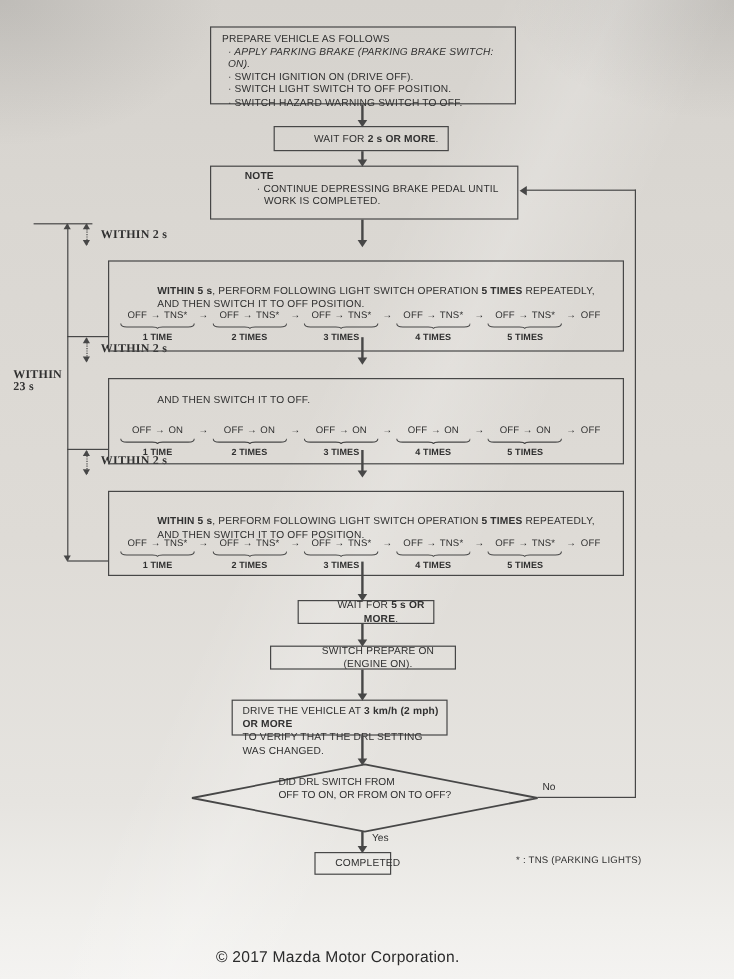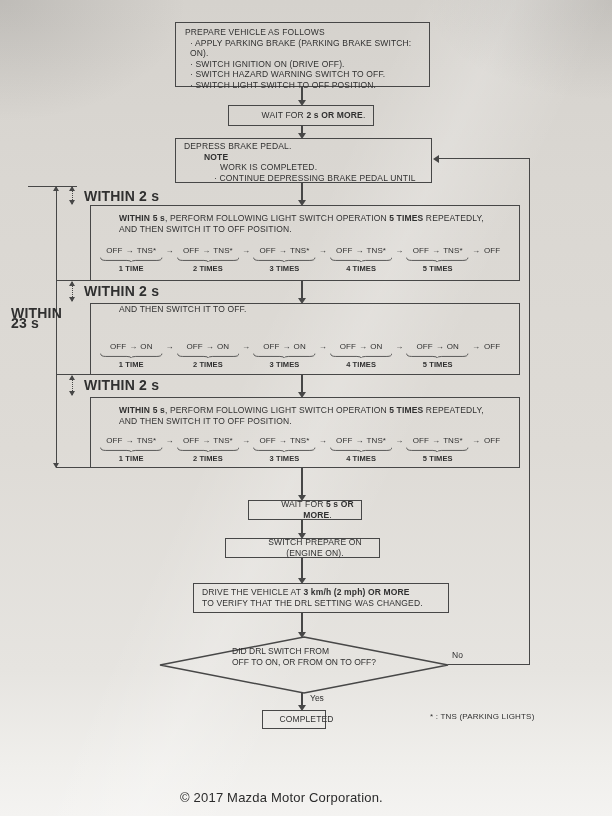--- a/index.html
+++ b/index.html
@@ -22,23 +22,23 @@
   
   .hline{position:absolute;height:1.4px;background:#474747;}
   .vline{position:absolute;width:1.4px;background:#474747;}
   .head-left{position:absolute;border:4px solid transparent;border-right:6px solid #474747;border-left:none;width:0;height:0;}
   
   .dim{position:absolute;width:0;}
   .dim.solid{border-left:1.5px solid #474747;}
   .dim.dotted{border-left:1.5px dotted #474747;}
   .dim::before{content:"";position:absolute;left:-4.4px;top:-1px;border:3.2px solid transparent;border-bottom:5px solid #474747;border-top:none;}
   .dim::after{content:"";position:absolute;left:-4.4px;bottom:-1px;border:3.2px solid transparent;border-top:5px solid #474747;border-bottom:none;}
-  .dimlabel{position:absolute;font-size:14px;font-weight:bold;letter-spacing:.2px;line-height:10px;}
+  .dimlabel{position:absolute;font-size:10px;font-weight:bold;letter-spacing:.2px;line-height:10px;font-family:Liberation Serif, serif;}
   
-  .bigbox{padding:0;}
+  .bigbox{padding:12px;margin-top:12px;}
   .bb-h1{margin:7px 6px 0 28px;}
   .bb-h2{margin:0 6px 0 28px;}
   .seq-row{position:absolute;left:9px;right:6px;display:flex;align-items:flex-start;font-size:8px;letter-spacing:.1px;}
   .seq-unit{display:flex;align-items:flex-start;}
   .seq-group{display:flex;flex-direction:column;align-items:center;}
   .seq-pair{display:flex;align-items:center;padding:0 2px;line-height:9.5px;white-space:nowrap;}
   .seq-arr{margin:0 3px;}
   .seq-join{margin:0 3px;line-height:9.5px;}
   .seq-brace{display:block;width:100%;height:5px;margin-top:1px;}
   .seq-label{font-weight:bold;font-size:7.5px;margin-top:2px;white-space:nowrap;}
@@ -47,39 +47,38 @@
   .footer{position:absolute;font-size:13px;color:#2b2b2b;letter-spacing:.2px;}
   .footnote{position:absolute;font-size:8px;letter-spacing:.2px;}
 </style>
 </head>
 <body>
 
 <div class="paper">
 
   <div class="node" style="left:175px;top:22px;width:255px;height:65px;padding:4px 4px 0 9px;">
     <div>PREPARE VEHICLE AS FOLLOWS</div>
-    <div style="margin-left:5px;">· APPLY PARKING BRAKE (PARKING BRAKE SWITCH: ON).</div>
+    <div style="margin-left:5px;font-style:italic;">· APPLY PARKING BRAKE (PARKING BRAKE SWITCH: ON).</div>
     <div style="margin-left:5px;">· SWITCH IGNITION ON (DRIVE OFF).</div>
+    <div style="margin-left:5px;">· SWITCH LIGHT SWITCH TO OFF POSITION.</div>
     <div style="margin-left:5px;">· SWITCH HAZARD WARNING SWITCH TO OFF.</div>
-    <div style="margin-left:5px;">· SWITCH LIGHT SWITCH TO OFF POSITION.</div>
   </div>
 
   <div class="varr" style="left:301px;top:87px;height:14px;"></div>
 
   <div class="node center" style="left:228px;top:105px;width:146px;height:21px;">
     <span>WAIT FOR <b>2 s</b> <b>OR MORE</b>.</span>
   </div>
 
   <div class="varr" style="left:301px;top:126px;height:8px;"></div>
 
   <div class="node" style="left:175px;top:138px;width:257px;height:45px;padding:2px 4px 0 8px;">
-    <div>DEPRESS BRAKE PEDAL.</div>
     <div style="margin-left:20px;font-weight:bold;">NOTE</div>
+    <div style="margin-left:30px;">· CONTINUE DEPRESSING BRAKE PEDAL UNTIL</div>
     <div style="margin-left:36px;">WORK IS COMPLETED.</div>
-    <div style="margin-left:30px;">· CONTINUE DEPRESSING BRAKE PEDAL UNTIL</div>
   </div>
 
   <div class="varr" style="left:301px;top:183px;height:18px;"></div>
 
   <div class="hline" style="left:436px;top:158px;width:94px;"></div>
   <div class="head-left" style="left:433px;top:155px;"></div>
   <div class="vline" style="left:529px;top:158px;height:507px;"></div>
   <div class="hline" style="left:448px;top:664px;width:82px;"></div>
 
   <div class="hline" style="left:28px;top:186px;width:49px;height:1px;"></div>
@@ -344,21 +343,21 @@
   </div>
 
   <div class="varr" style="left:301px;top:520px;height:14px;"></div>
 
   <div class="node center" style="left:225px;top:538px;width:155px;height:20px;">
     <span>SWITCH PREPARE ON (ENGINE ON).</span>
   </div>
 
   <div class="varr" style="left:301px;top:558px;height:21px;"></div>
 
-  <div class="node" style="left:193px;top:583px;width:256px;height:30px;padding:3px 4px 0 8px;line-height:11px;">
+  <div class="node" style="left:193px;top:583px;width:180px;height:30px;padding:3px 4px 0 8px;line-height:11px;">
     <div>DRIVE THE VEHICLE AT <b>3 km/h (2 mph)</b> <b>OR MORE</b></div>
     <div>TO VERIFY THAT THE DRL SETTING WAS CHANGED.</div>
   </div>
 
   <div class="varr" style="left:301px;top:613px;height:20px;"></div>
 
   <svg class="abs" style="left:158px;top:635px;" width="292" height="60">
     <polygon points="146,2 290,30 146,58 2,30" fill="none" stroke="#474747" stroke-width="1.5"></polygon>
   </svg>
   <div class="abs smallcap" style="left:232px;top:646px;line-height:11px;">

